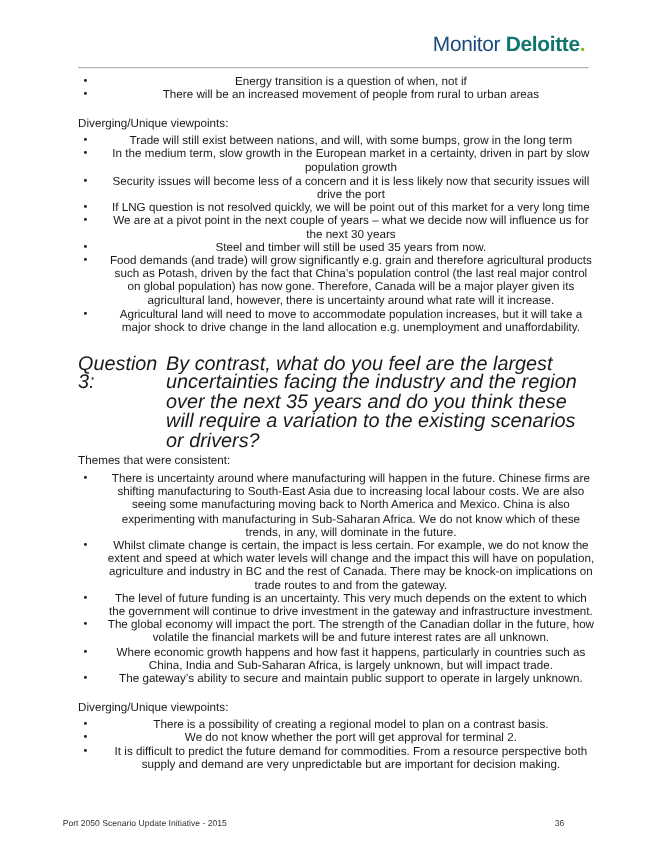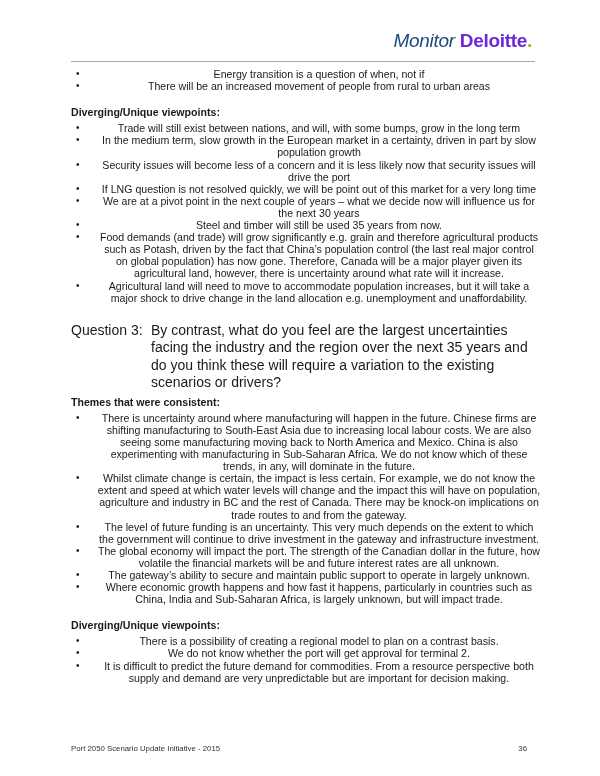--- a/index.html
+++ b/index.html
@@ -4,46 +4,46 @@
   <style>
     html, body { margin: 0; padding: 0; background: #ffffff; }
     body {
       width: 600px; height: 776px; position: relative; overflow: hidden;
       font-family: "Liberation Sans", sans-serif; color: #1a1a1a;
     }
     .logo {
       position: absolute; top: 30px; right: 68px;
       font-size: 19px; letter-spacing: -0.3px; white-space: nowrap;
     }
-    .logo .light { color: #1b4a7a; font-weight: normal; font-style: italic; }
-    .logo .bold { color: #6d28d9; font-weight: bold; }
+    .logo .light { color: #1b4a7a; font-weight: normal; }
+    .logo .bold { color: #0f766e; font-weight: bold; }
     .logo .dot { color: #86bc25; font-weight: bold; }
     .header-rule {
       position: absolute; top: 61px; left: 71px; width: 464px; height: 1px; background: #a8a8a8;
     }
     .content {
       position: absolute; top: 68px; left: 71px; width: 470px;
       font-size: 10.6px; line-height: 12.1px;
     }
     ul { margin: 0; padding: 0; list-style: none; text-align: center; }
     li { position: relative; padding-left: 26px; margin: 0; }
     li::before {
       content: "\2022"; position: absolute; left: 5px; top: 0; font-size: 10px;
     }
-    .sec-heading { font-weight: bold; margin: 0; }
+    .sec-heading { font-weight: normal; margin: 0; }
     .gap-lg { height: 14px; }
     .gap-sm { height: 4px; }
     .question {
-      display: flex; font-size: 14px; line-height: 17.5px;
+      display: flex; font-style: italic; font-size: 18px; line-height: 17.5px;
       margin-top: 18px; margin-bottom: 4px;
     }
     .question .q-label { width: 80px; flex: none; }
     .question .q-text { flex: 1; }
     .footer {
-      position: absolute; top: 744px; left: 71px; width: 456px;
+      position: absolute; top: 744px; left: 57px; width: 456px;
       font-size: 7.8px; color: #333; display: flex; justify-content: space-between;
     }
   </style>
 </head>
 <body>
 
 <div class="logo">
   <span class="light">Monitor</span>
   <span class="bold">Deloitte</span><span class="dot">.</span>
 </div>
@@ -73,22 +73,22 @@
     <span class="q-text">By contrast, what do you feel are the largest uncertainties facing the industry and the region over the next 35 years and do you think these will require a variation to the existing scenarios or drivers?</span>
   </div>
 
   <p class="sec-heading">Themes that were consistent:</p>
   <div class="gap-sm"></div>
   <ul>
     <li>There is uncertainty around where manufacturing will happen in the future. Chinese firms are shifting manufacturing to South-East Asia due to increasing local labour costs. We are also seeing some manufacturing moving back to North America and Mexico. China is also experimenting with manufacturing in Sub-Saharan Africa. We do not know which of these trends, in any, will dominate in the future.</li>
     <li>Whilst climate change is certain, the impact is less certain. For example, we do not know the extent and speed at which water levels will change and the impact this will have on population, agriculture and industry in BC and the rest of Canada. There may be knock-on implications on trade routes to and from the gateway.</li>
     <li>The level of future funding is an uncertainty. This very much depends on the extent to which the government will continue to drive investment in the gateway and infrastructure investment.</li>
     <li>The global economy will impact the port. The strength of the Canadian dollar in the future, how volatile the financial markets will be and future interest rates are all unknown.</li>
+    <li>Where economic growth happens and how fast it happens, particularly in countries such as China, India and Sub-Saharan Africa, is largely unknown, but will impact trade.</li>
     <li>The gateway’s ability to secure and maintain public support to operate in largely unknown.</li>
-    <li>Where economic growth happens and how fast it happens, particularly in countries such as China, India and Sub-Saharan Africa, is largely unknown, but will impact trade.</li>
   </ul>
   <div class="gap-lg"></div>
   <p class="sec-heading">Diverging/Unique viewpoints:</p>
   <div class="gap-sm"></div>
   <ul>
     <li>There is a possibility of creating a regional model to plan on a contrast basis.</li>
     <li>We do not know whether the port will get approval for terminal 2.</li>
     <li>It is difficult to predict the future demand for commodities. From a resource perspective both supply and demand are very unpredictable but are important for decision making.</li>
   </ul>
 </div>

